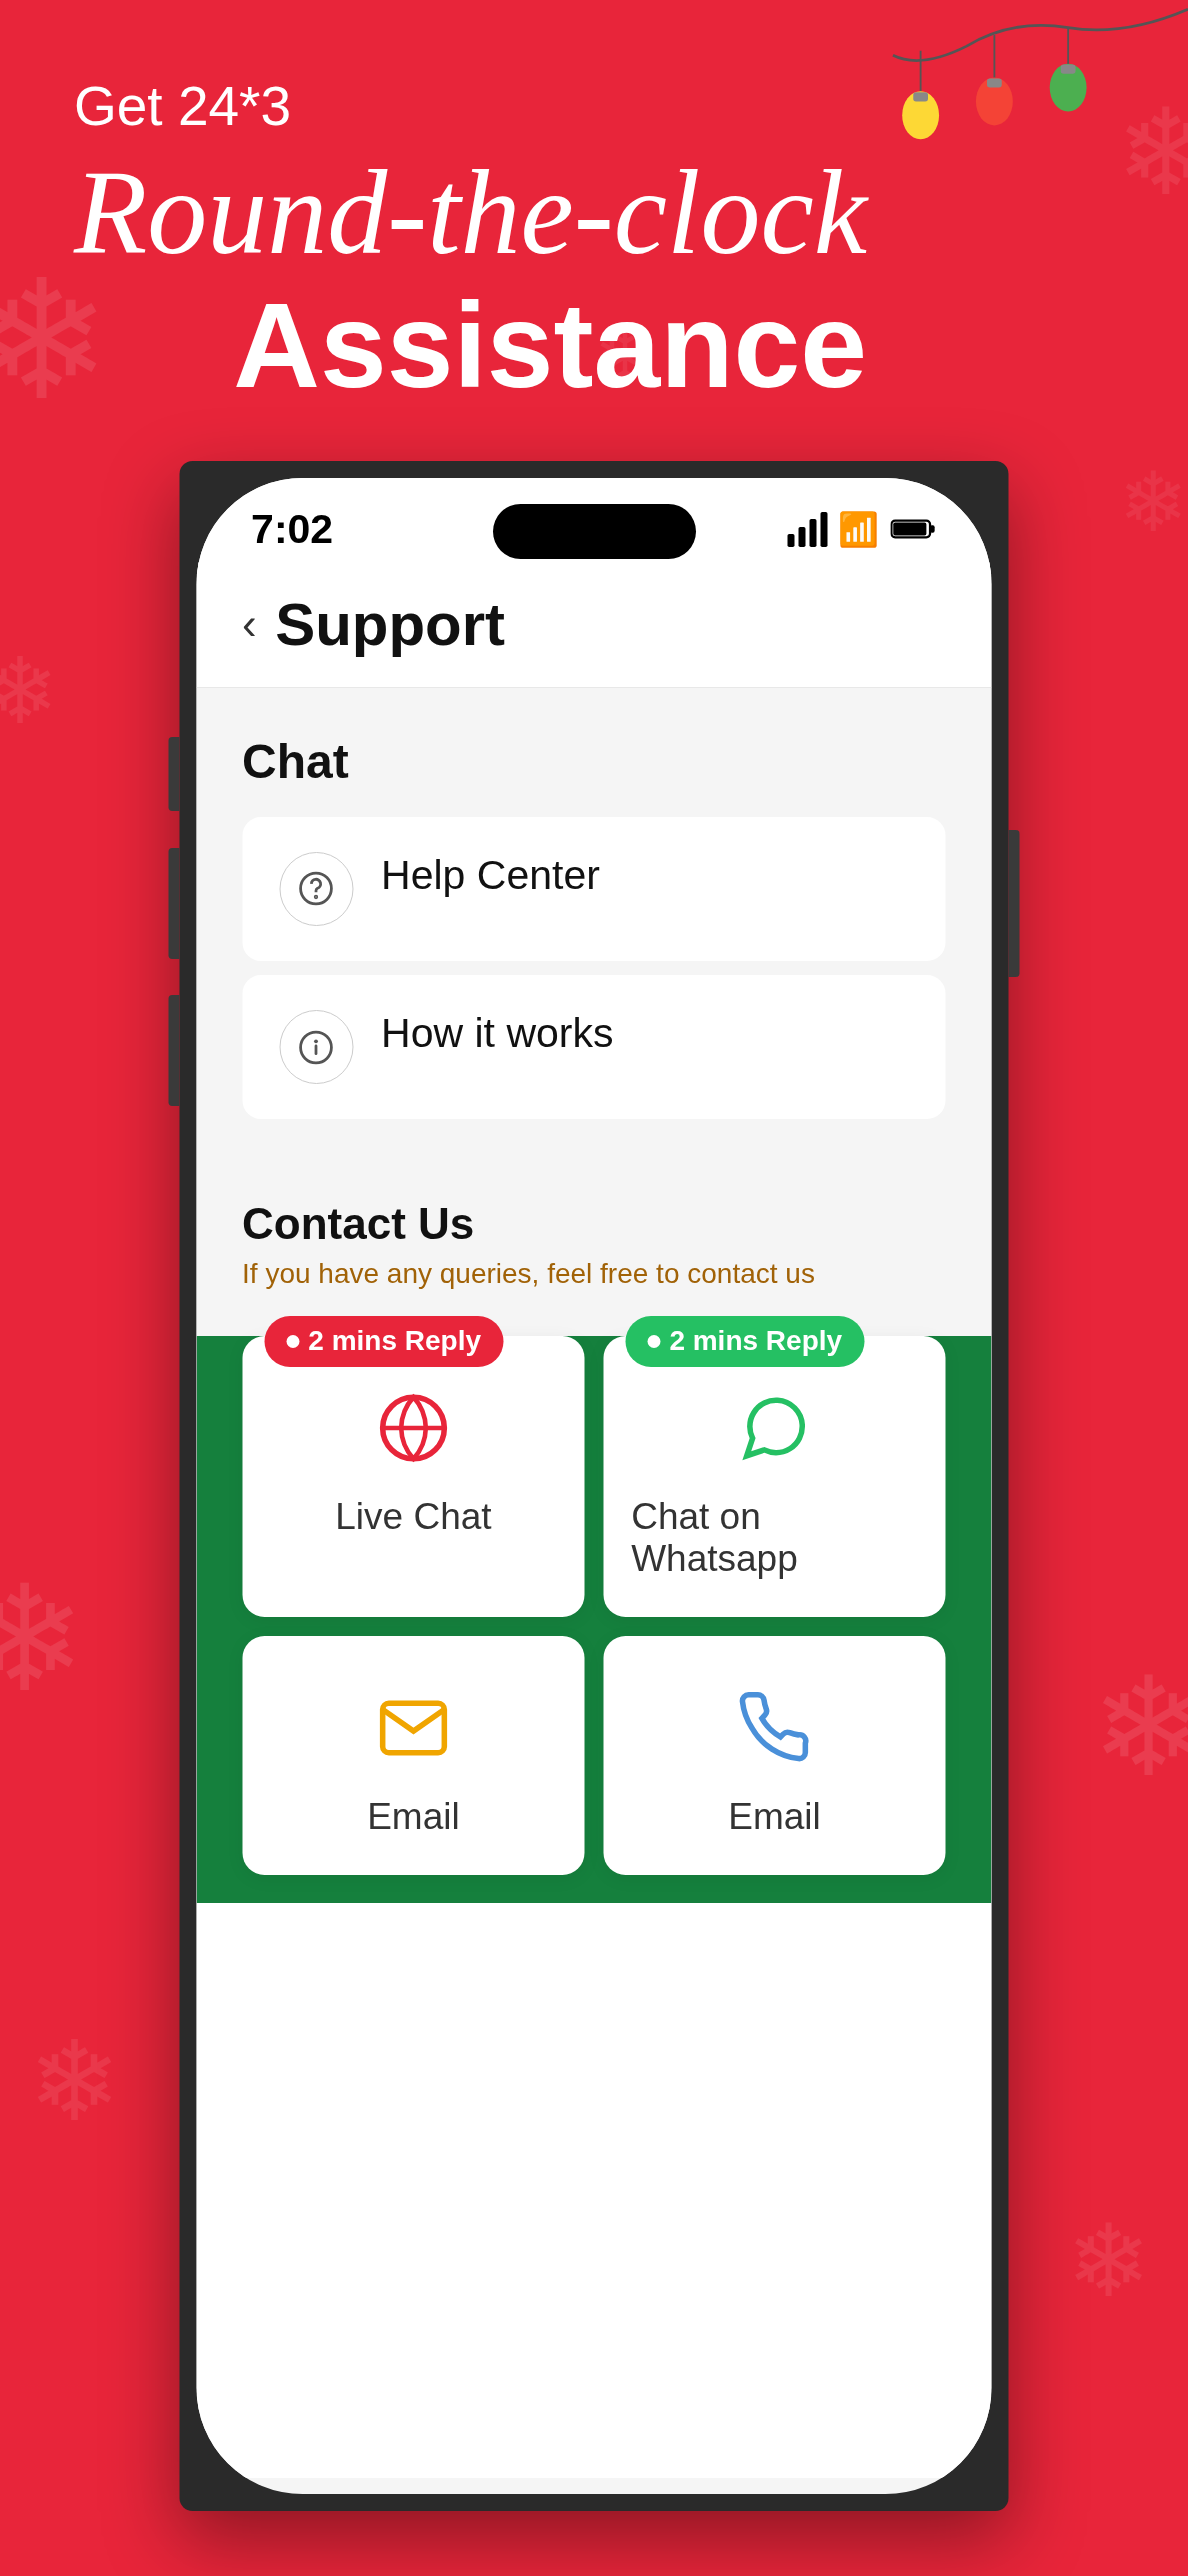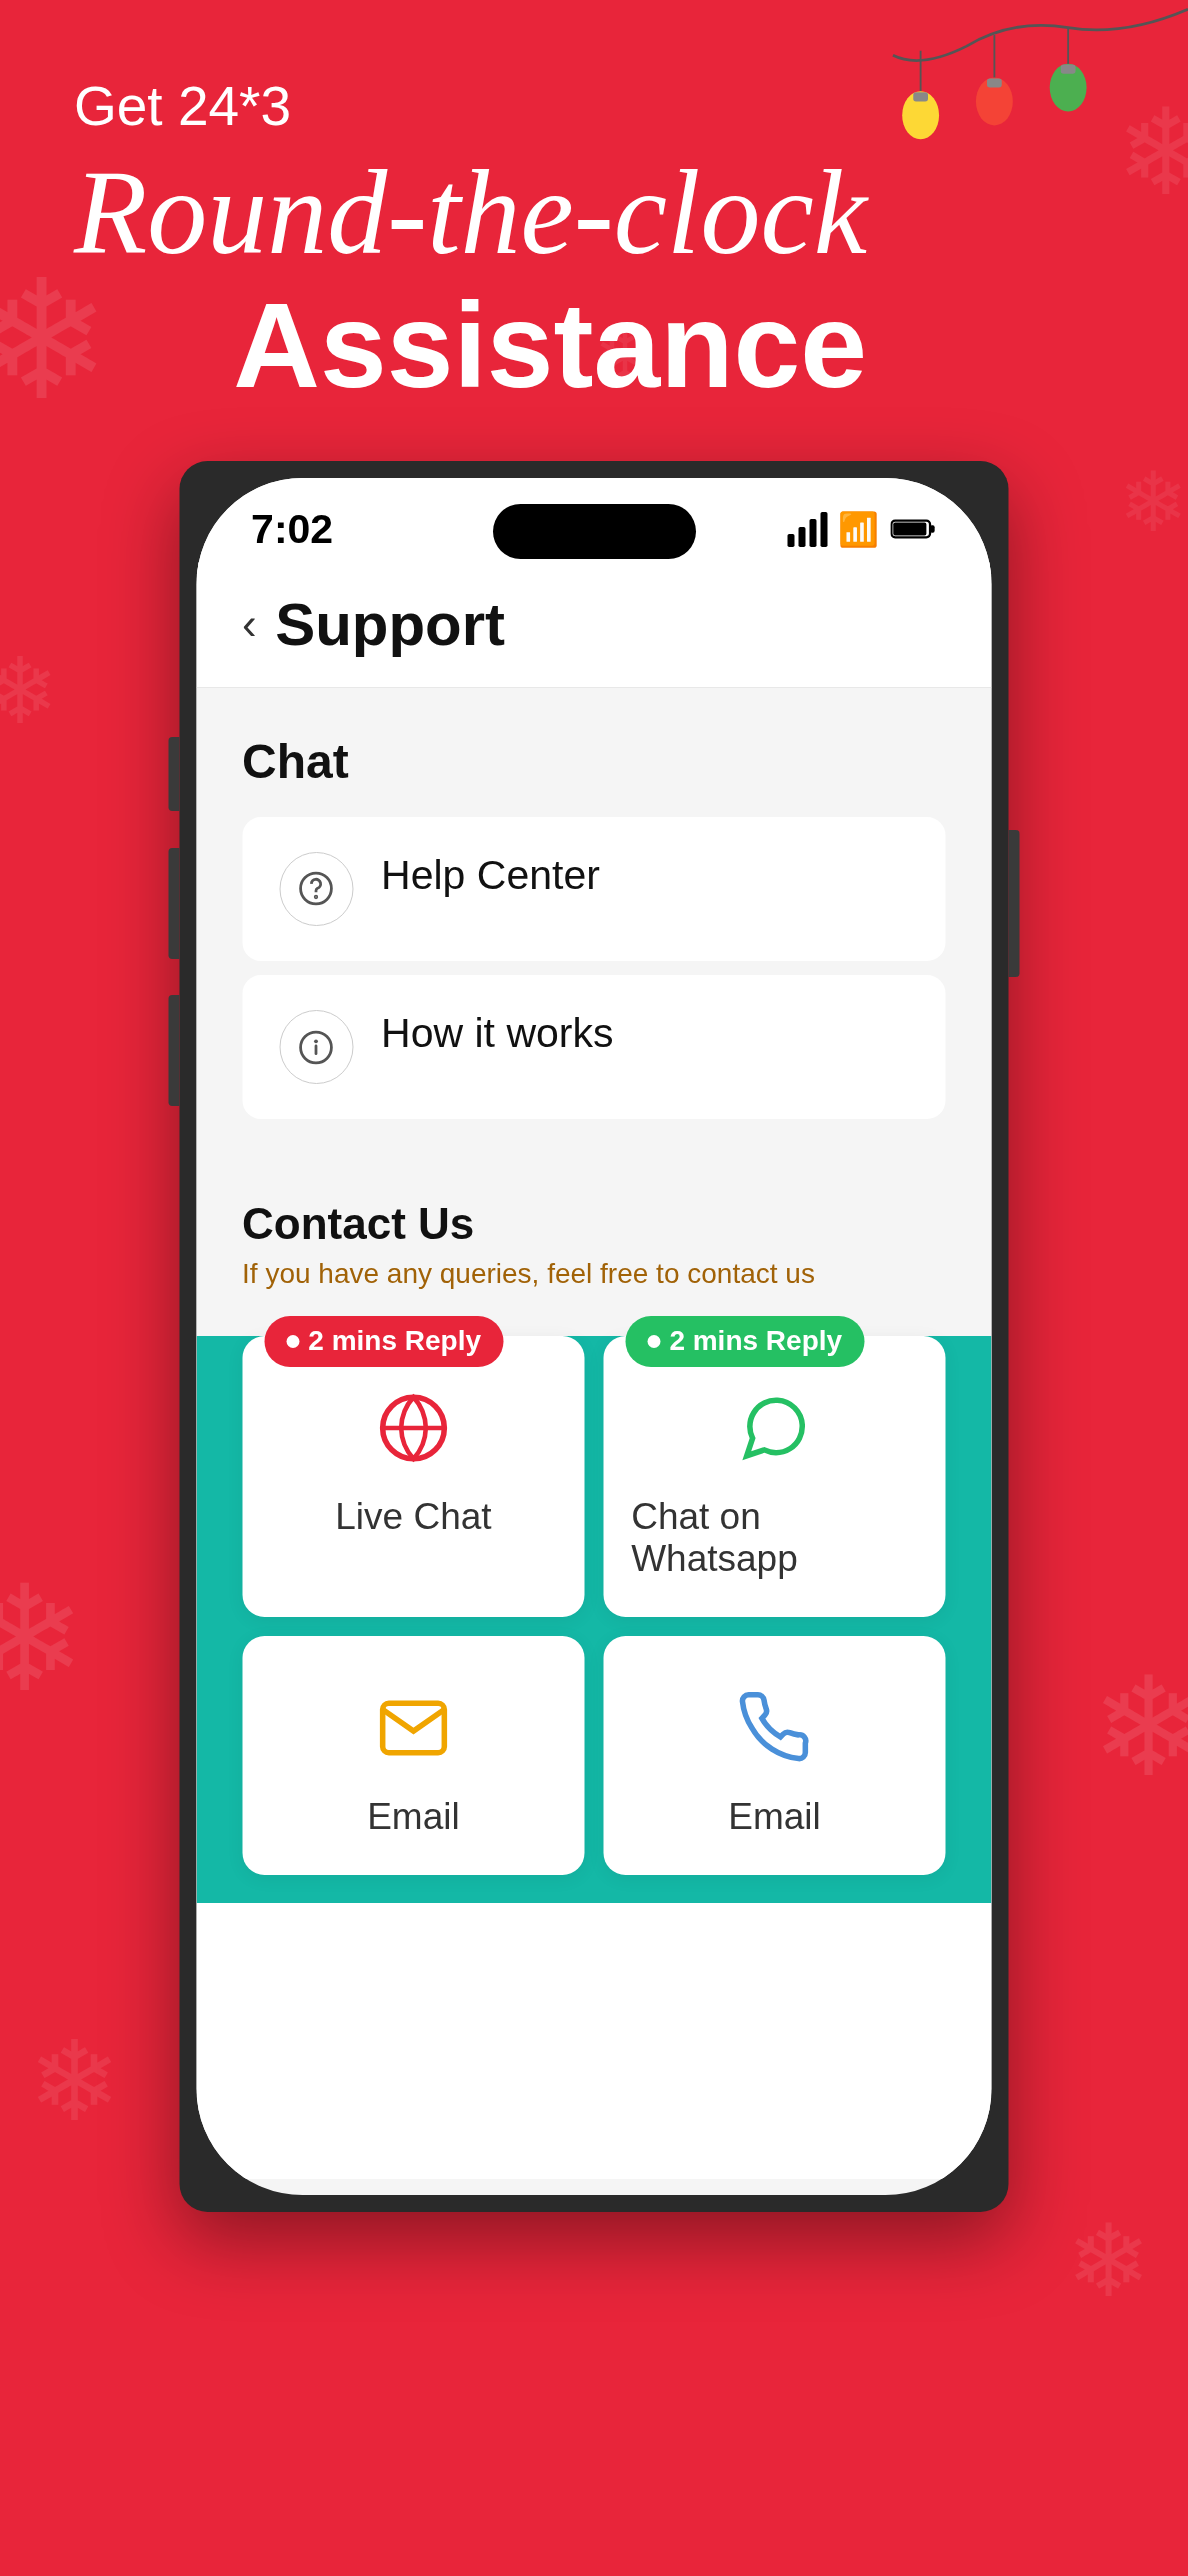--- a/index.html
+++ b/index.html
@@ -65,23 +65,23 @@
     .phone-container {
       position: absolute;
       top: 461px;
       left: 50%;
       transform: translateX(-50%);
       width: 829px;
       height: 1935px;
     }
     .phone-outer {
       width: 829px;
-      height: 1751px;
+      height: 2050px;
       background: #2a2a2a;
-      border-radius: 28px;
+      border-radius: 13px;
       position: relative;
       box-shadow: 0 28px 74px rgba(0,0,0,0.4);
       padding: 16.6px;
     }
     .phone-inner {
       width: 100%;
       height: 100%;
       background: #f5f5f5;
       border-radius: 106px;
       overflow: hidden;
@@ -214,21 +214,21 @@
       color: #a16207;
       margin-bottom: 28px;
     }
 
     
     .contact-grid {
       display: grid;
       grid-template-columns: 1fr 1fr;
       gap: 18.4px;
       padding: 0 46px 28px;
-      background: #14b8a6;
+      background: #15803d;
     }
     .contact-card {
       background: white;
       border-radius: 22px;
       padding: 46px 28px 37px;
       display: flex;
       flex-direction: column;
       align-items: center;
       position: relative;
       box-shadow: 0 3.7px 18.4px rgba(0,0,0,0.06);

